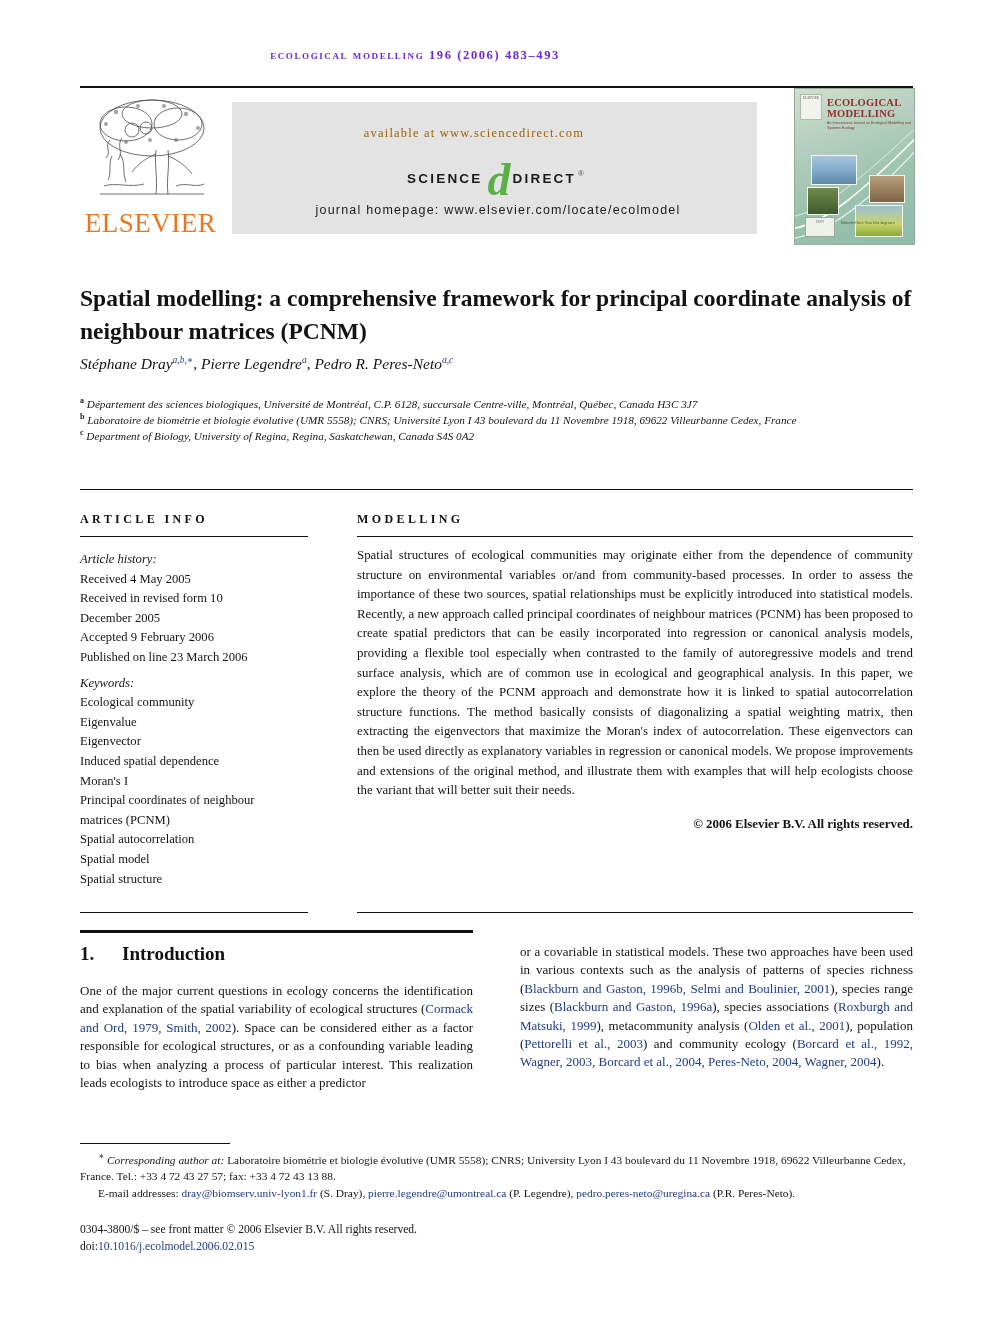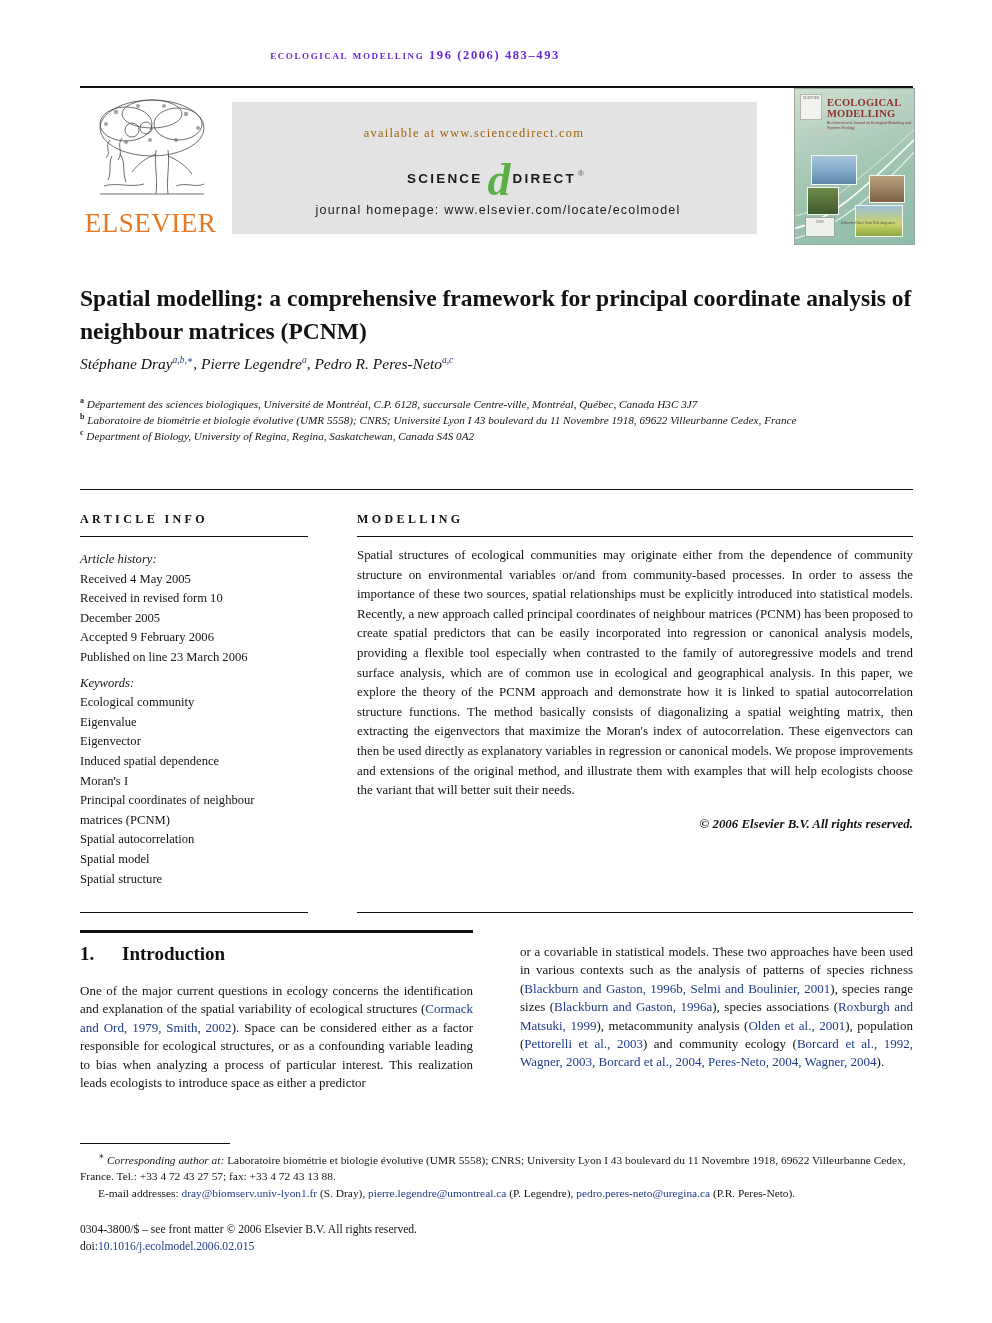--- a/index.html
+++ b/index.html
@@ -308,21 +308,20 @@
     line-height: 19.6px;
     text-align: justify;
     color: #141414;
   }
   .abs-copy {
     margin-top: 16px;
     text-align: right;
     font-size: 12.9px;
     font-weight: bold;
     color: #141414;
-    font-style: italic;
   }
   .rule-info-bottom {
     position: absolute;
     left: 80px; top: 912px;
     width: 228px; height: 1px;
     background: #111;
   }
   .rule-abs-bottom {
     position: absolute;
     left: 357px; top: 912px;

